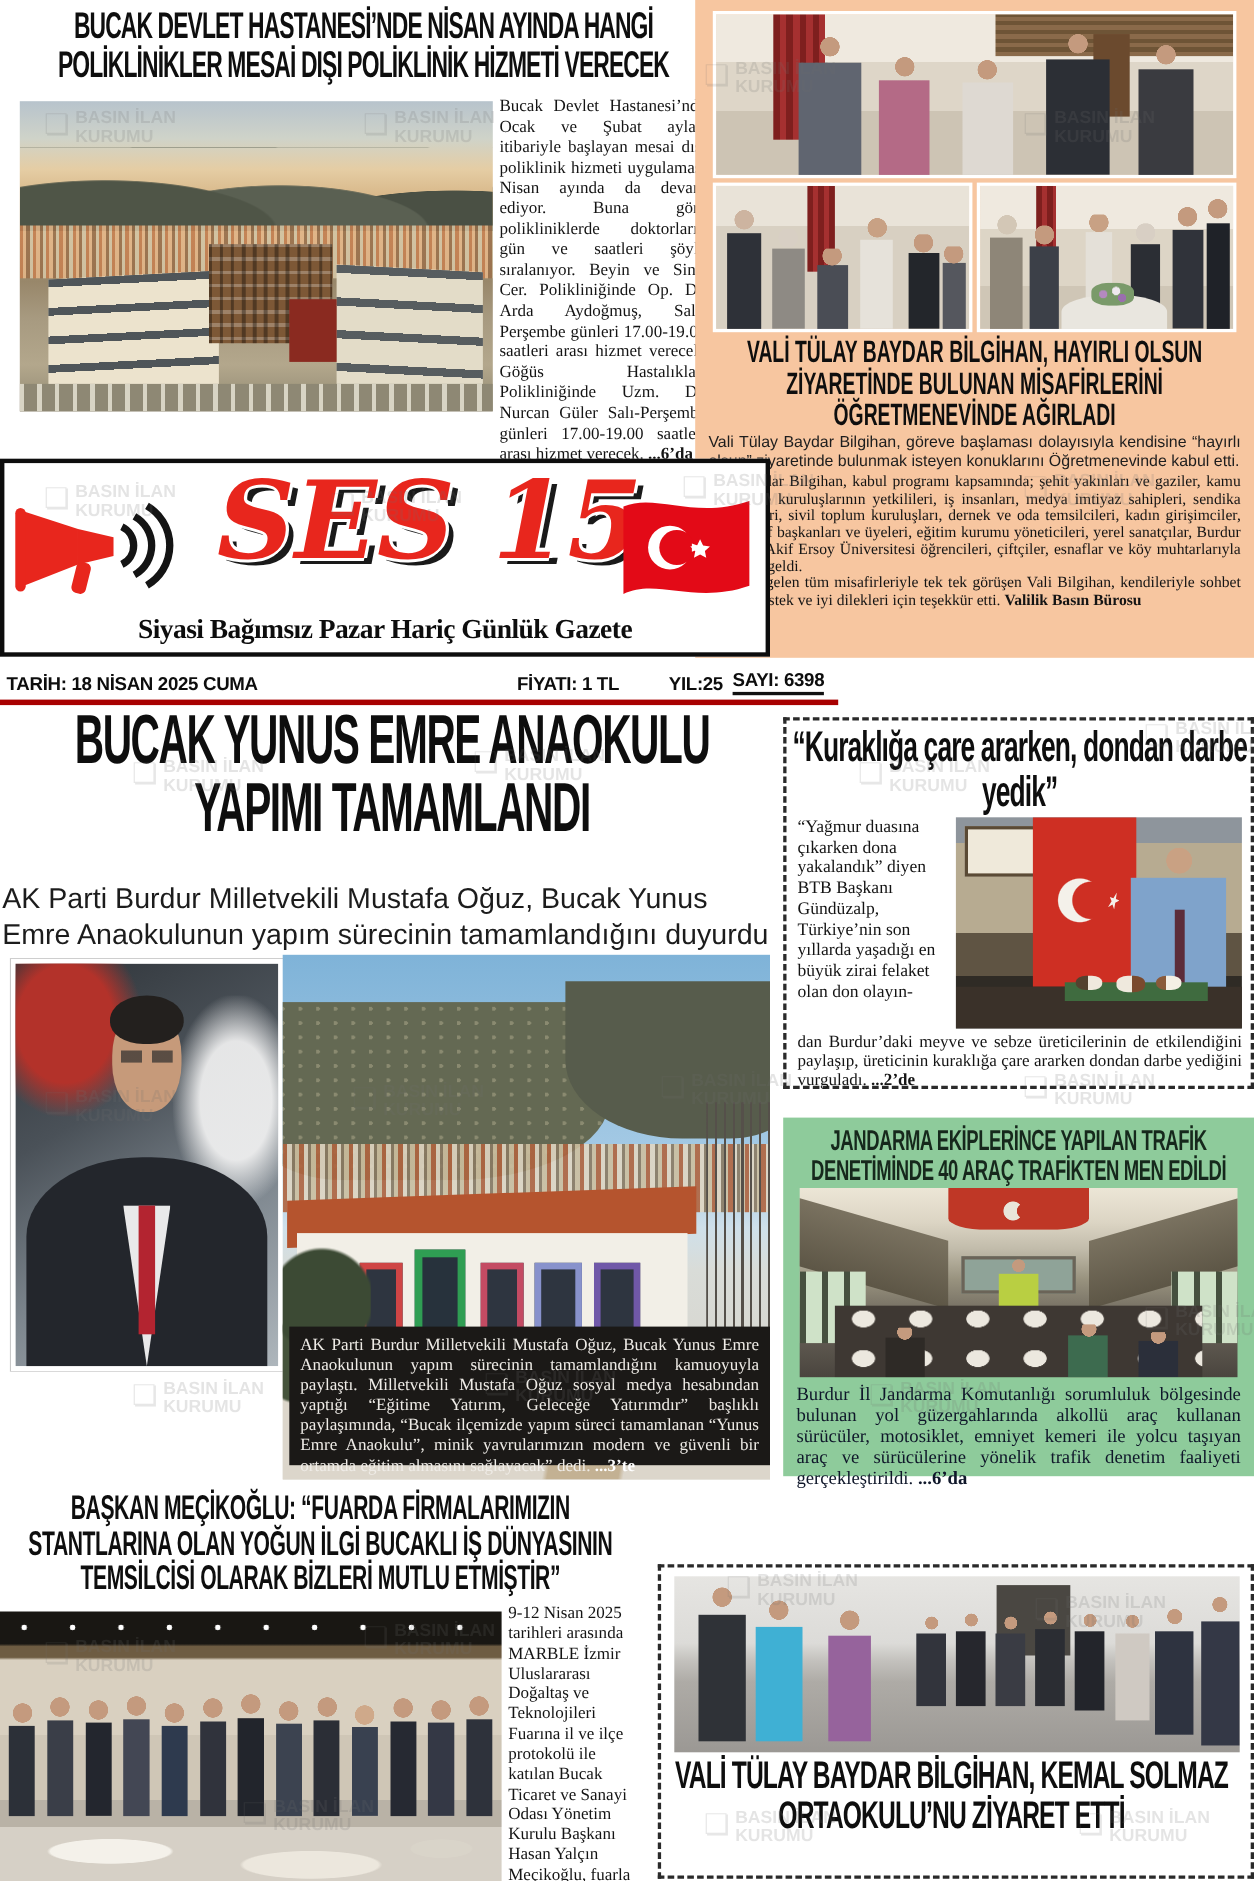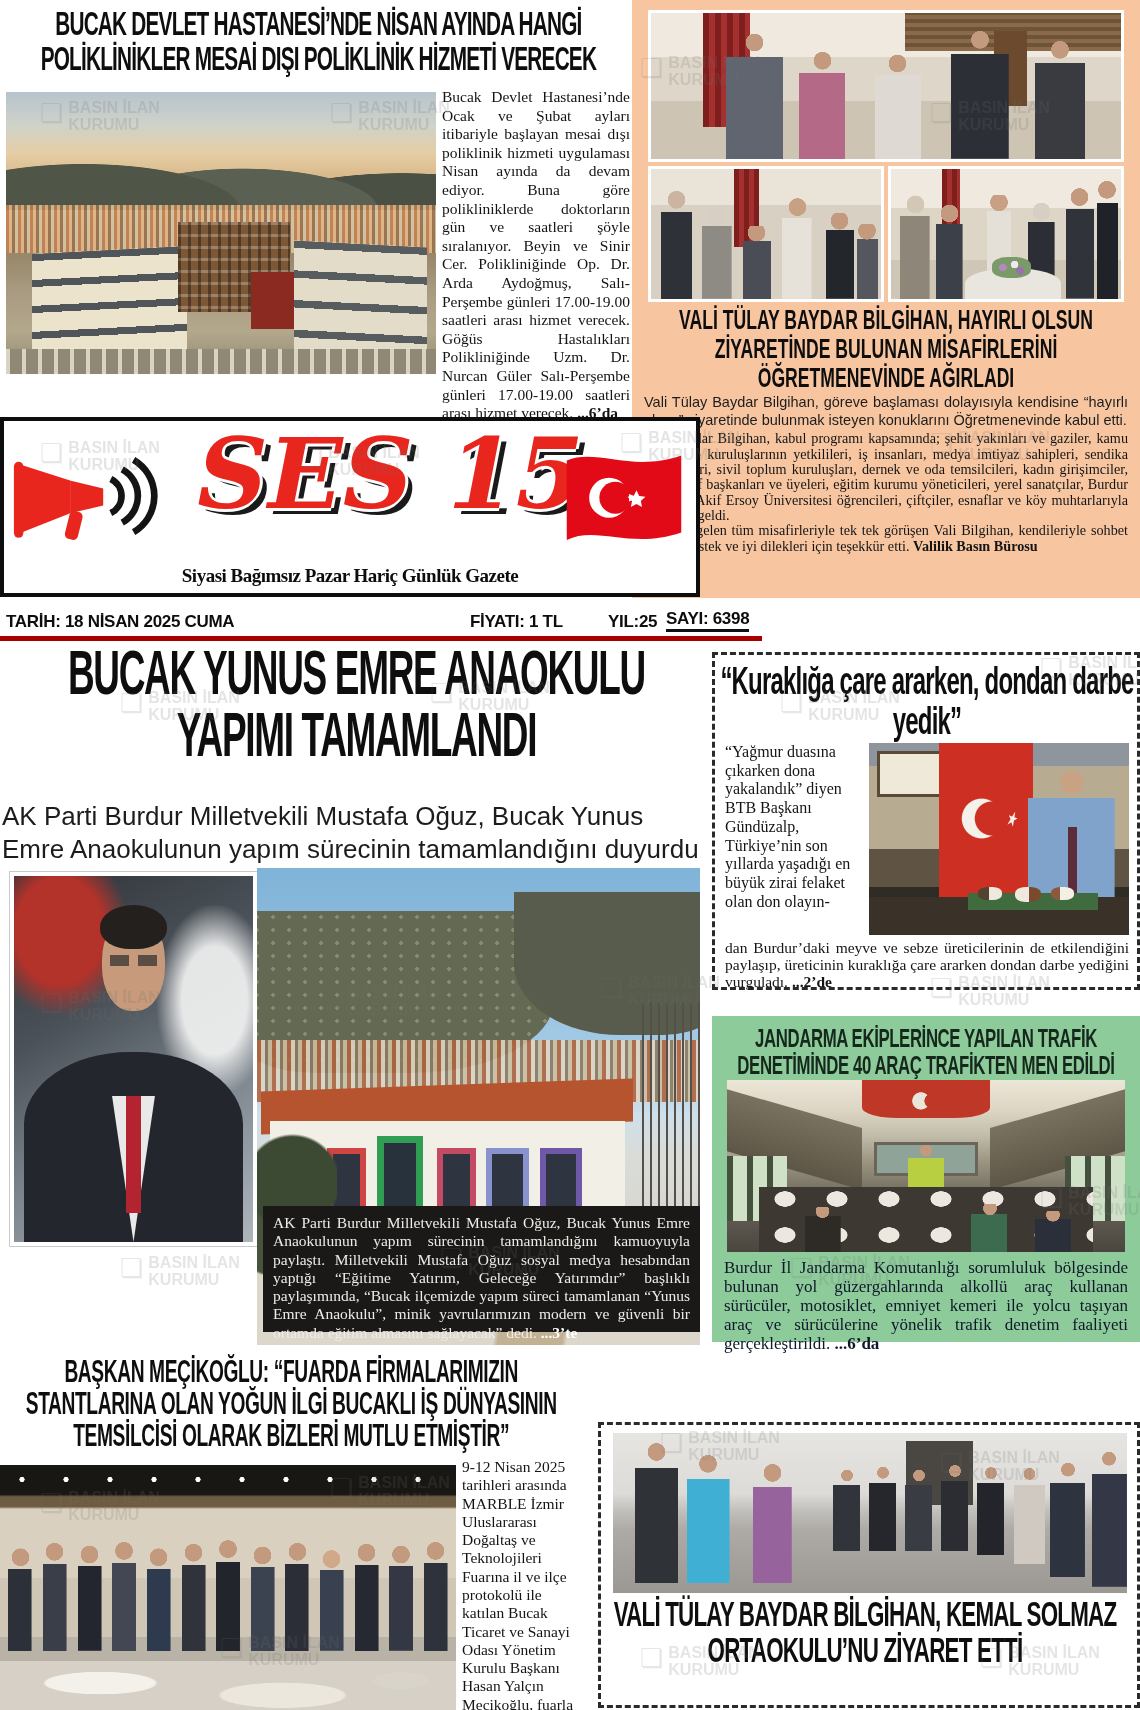--- a/index.html
+++ b/index.html
@@ -28,21 +28,21 @@
       font-weight:bold;font-size:16px;line-height:1.06;}
   .wm .wm-cube{float:left;font-size:26px;font-weight:normal;margin-right:5px;opacity:.9;}
   .wm span{display:block;}
   .wm .wm-cube{display:block;}
 </style>
 </head>
 <body>
 
 <div class="page" id="page">
 
-  <section class="abs" style="left:4px;top:0;width:630px;height:414px;">
+  <section class="abs" style="left:16px;top:0;width:630px;height:414px;">
     <h2 class="hl abs" style="left:0;top:6px;width:786px;font-size:26px;letter-spacing:-1px;transform:scale(0.8,1.3);">BUCAK DEVLET HASTANESİ’NDE NİSAN AYINDA HANGİ POLİKLİNİKLER MESAİ DIŞI POLİKLİNİK HİZMETİ VERECEK</h2>
     <div class="ph" style="left:2px;top:92px;width:430px;height:282px;background:linear-gradient(180deg,#b7c3cc 0%,#cfd3c9 12%,#e5cda4 22%,#d9b98b 30%,#b9a57f 40%,#a89678 48%,#98876a 58%,#a79a80 70%,#b3a78c 85%,#8f8871 100%);">
       <div class="abs" style="left:0;right:0;top:15%;height:27%;background:
         radial-gradient(ellipse 60% 100% at 18% 100%, #4f5547 0 60%, rgba(0,0,0,0) 61%),
         radial-gradient(ellipse 52% 90% at 55% 100%, #5a6052 0 60%, rgba(0,0,0,0) 61%),
         radial-gradient(ellipse 55% 80% at 92% 100%, #4a5044 0 60%, rgba(0,0,0,0) 61%);"></div>
       <div class="abs" style="left:0;right:0;top:40%;height:17%;opacity:.85;background:repeating-linear-gradient(90deg,#c77f4f 0 3px,#e8b98a 3px 6px,#9a6f4a 6px 9px,#d8c9a8 9px 12px);"></div>
       <div class="abs" style="left:6%;top:56%;width:36%;height:42%;background:#ece3cd;transform:skewY(-3deg);background-image:repeating-linear-gradient(180deg,rgba(40,50,60,.8) 0 6%,rgba(0,0,0,0) 6% 22%);"></div>
       <div class="abs" style="left:40%;top:46%;width:26%;height:32%;background:#7d5836;background-image:repeating-linear-gradient(90deg,rgba(0,0,0,.35) 0 3px,rgba(0,0,0,0) 3px 10px),repeating-linear-gradient(180deg,rgba(255,255,255,.25) 0 3px,rgba(0,0,0,0) 3px 12px);"></div>
       <div class="abs" style="left:67%;top:54%;width:31%;height:44%;background:#e3dcc8;transform:skewY(3deg);background-image:repeating-linear-gradient(180deg,rgba(40,50,60,.75) 0 6%,rgba(0,0,0,0) 6% 24%);"></div>
@@ -113,21 +113,21 @@
     <span class="abs" style="right:6px;top:22px;width:132px;height:112px;">
       <svg viewBox="0 0 100 90" width="132" height="112">
         <path d="M4,14 C28,4 56,24 96,10 L96,72 C56,86 28,66 4,78 Z" fill="#e30a17"></path>
         <circle cx="38" cy="44" r="16" fill="#ffffff"></circle>
         <circle cx="43" cy="44" r="12.8" fill="#e30a17"></circle>
         <polygon points="62,44 54,41 54,47" fill="#ffffff"></polygon>
         <polygon points="52,38 56,50 60,40 48,48 64,46" fill="#ffffff" opacity="0"></polygon>
         <path d="M60,38 l2.2,4.6 5,.6 -3.7,3.4 1,4.9 -4.5-2.5 -4.5,2.5 1-4.9 -3.7-3.4 5-.6 Z" fill="#ffffff"></path>
       </svg>
     </span>
-    <div class="abs tagline" style="left:0;bottom:6px;width:100%;font-size:19px;letter-spacing:-0.5px;">Siyasi Bağımsız Pazar Hariç Günlük Gazete</div>
+    <div class="abs tagline" style="left:0;bottom:6px;width:100%;font-size:25px;letter-spacing:-0.5px;">Siyasi Bağımsız Pazar Hariç Günlük Gazete</div>
   </header>
 
   <div class="abs dateline" style="left:0;top:600px;width:762px;height:36px;">
     <span class="dl-item" style="left:6px;">TARİH: 18 NİSAN 2025 CUMA</span>
     <span class="dl-item" style="left:470px;">FİYATI: 1 TL</span>
     <span class="dl-item" style="left:608px;">YIL:25</span>
     <span class="dl-item" style="left:666px;border-bottom:3px solid #111;">SAYI: 6398</span>
   </div>
 
   <section class="abs" style="left:0;top:640px;width:712px;height:705px;">

